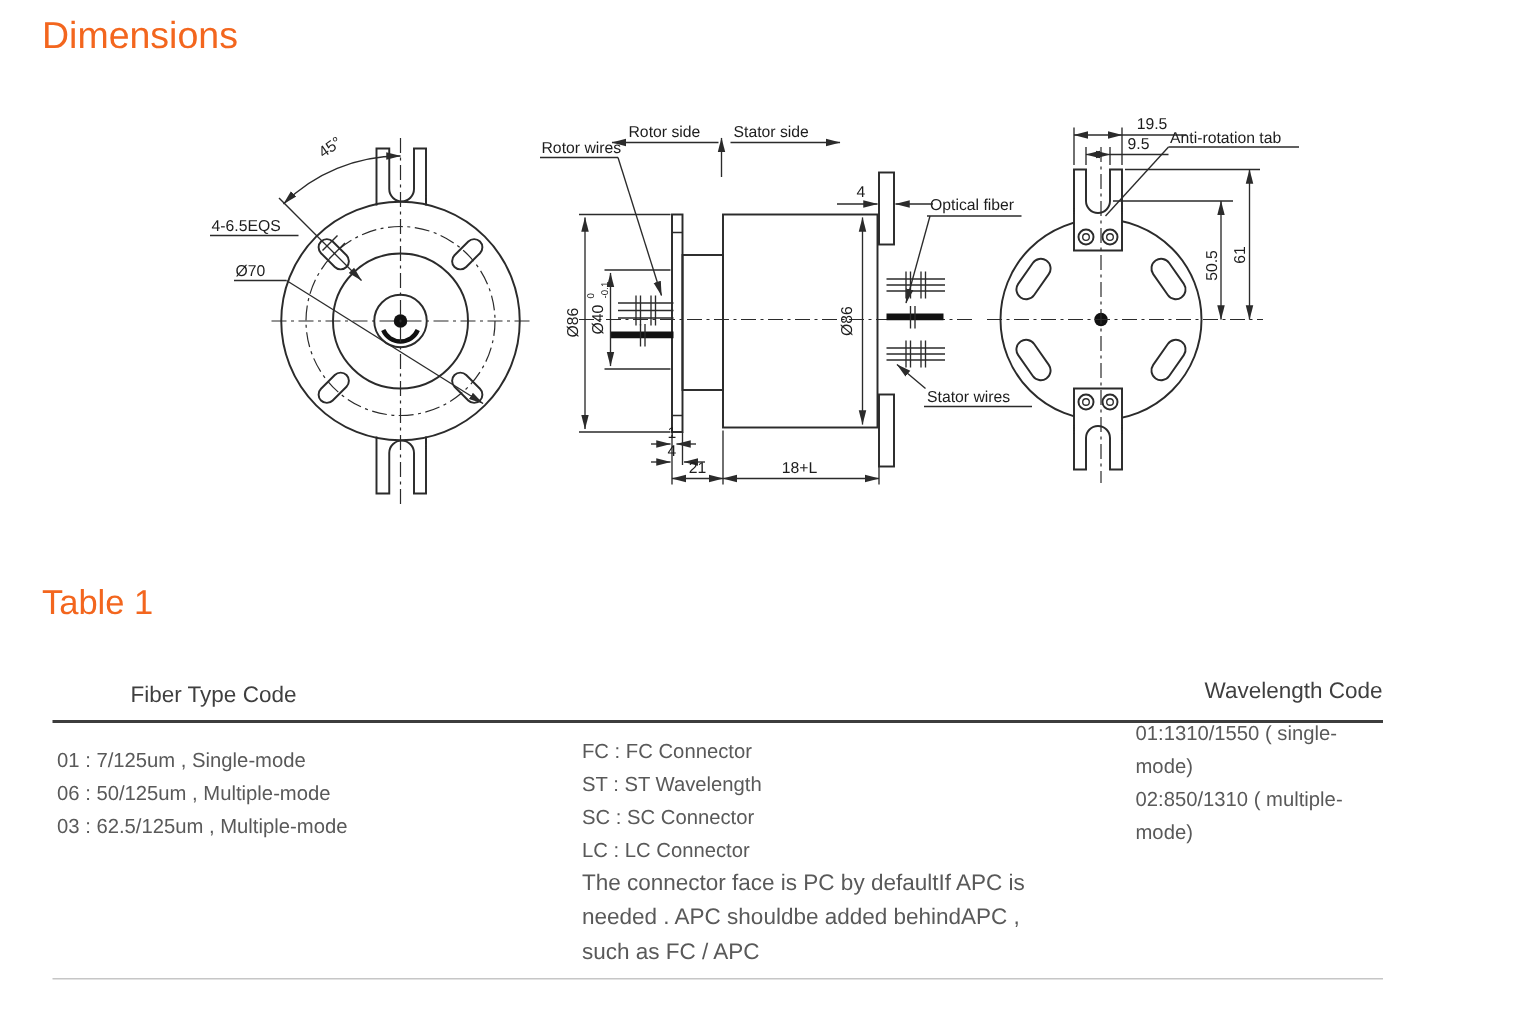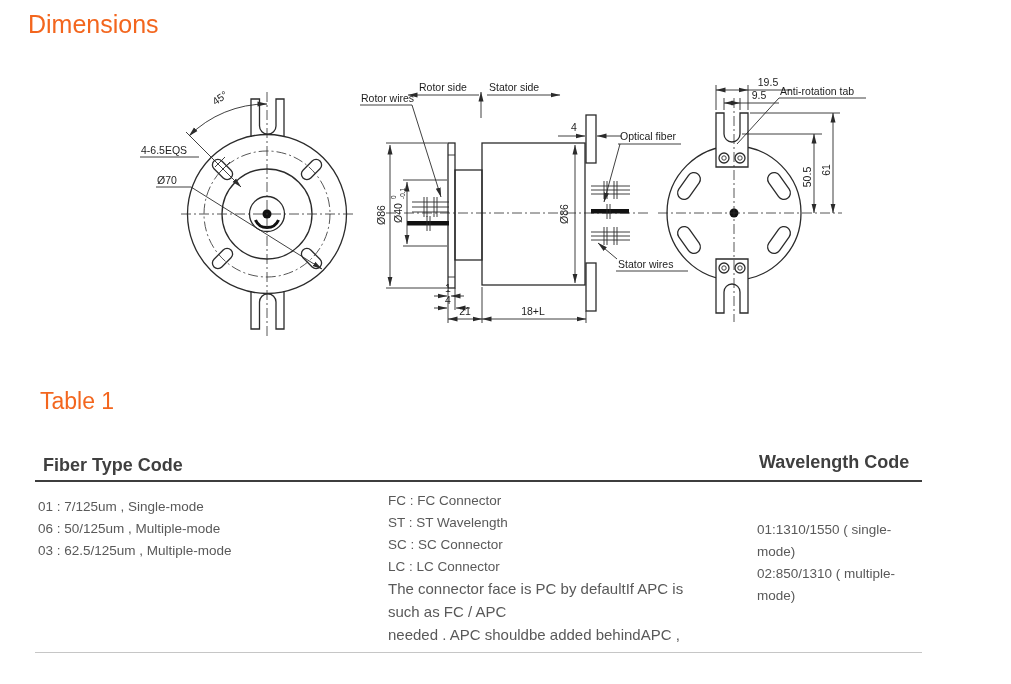--- a/index.html
+++ b/index.html
@@ -9,30 +9,30 @@
     --drawing-line:#2B2B2B;
     --header-rule:#3D3D3D;
     --bottom-rule:#C6C6C6;
   }
   html,body{margin:0;padding:0;background:#fff;}
   .page{position:relative;width:922px;height:684px;background:#fff;overflow:hidden;
         font-family:"Liberation Sans",sans-serif;}
   .title{position:absolute;left:28px;top:10px;font-size:25px;font-weight:500;
          color:var(--accent-orange);}
   .title2{position:absolute;left:28px;top:388px;font-size:23px;font-weight:500;
-          color:var(--accent-orange);margin-left:12px;}
+          color:var(--accent-orange);}
   svg.drawing{position:absolute;left:0;top:0;}
   .ol{fill:none;stroke:var(--drawing-line);stroke-width:1.3px;}
   .wfill{fill:#fff;stroke:var(--drawing-line);stroke-width:1.3px;}
   .thin{fill:none;stroke:var(--drawing-line);stroke-width:0.9px;}
   .cl{fill:none;stroke:var(--drawing-line);stroke-width:0.8px;stroke-dasharray:10 3 2 3;}
   .dark{fill:#111;stroke:none;}
   text.dl{font-family:"Liberation Sans",sans-serif;font-size:10.5px;fill:#1d1d1d;stroke:none;}
   text.dls{font-family:"Liberation Sans",sans-serif;font-size:6.5px;fill:#1d1d1d;stroke:none;}
-  .t-header{position:absolute;font-size:18px;font-weight:700;color:var(--heading-text);}
+  .t-header{position:absolute;font-size:15px;font-weight:400;color:var(--heading-text);margin-left:44px;}
   .rule-dark{position:absolute;left:35px;top:480px;width:941px;height:2px;
              background:var(--header-rule);}
   .rule-light{position:absolute;left:35px;top:652px;width:941px;height:1px;
               background:var(--bottom-rule);}
   .rows{position:absolute;font-size:13.5px;color:var(--body-text);line-height:22px;}
   .note{position:absolute;font-size:15px;color:var(--body-text);line-height:23px;}
 </style>
 </head>
 <body>
 
@@ -242,24 +242,24 @@
 
   <div class="rows" style="left:388px;top:490px">
     <div>FC : FC Connector</div>
     <div>ST : ST Wavelength</div>
     <div>SC : SC Connector</div>
     <div>LC : LC Connector</div>
   </div>
 
   <div class="note" style="left:388px;top:577px">
     <div>The connector face is PC by defaultIf APC is</div>
+    <div>needed . APC shouldbe added behindAPC ,</div>
     <div>such as FC / APC</div>
-    <div>needed . APC shouldbe added behindAPC ,</div>
-  </div>
-
-  <div class="rows" style="left:757px;top:519px">
+  </div>
+
+  <div class="rows" style="left:757px;top:478px">
     <div>01:1310/1550 ( single-mode)</div>
     <div>02:850/1310 ( multiple-mode)</div>
   </div>
 
   <div class="rule-light"></div>
 
 </div>
 
 </body></html>

